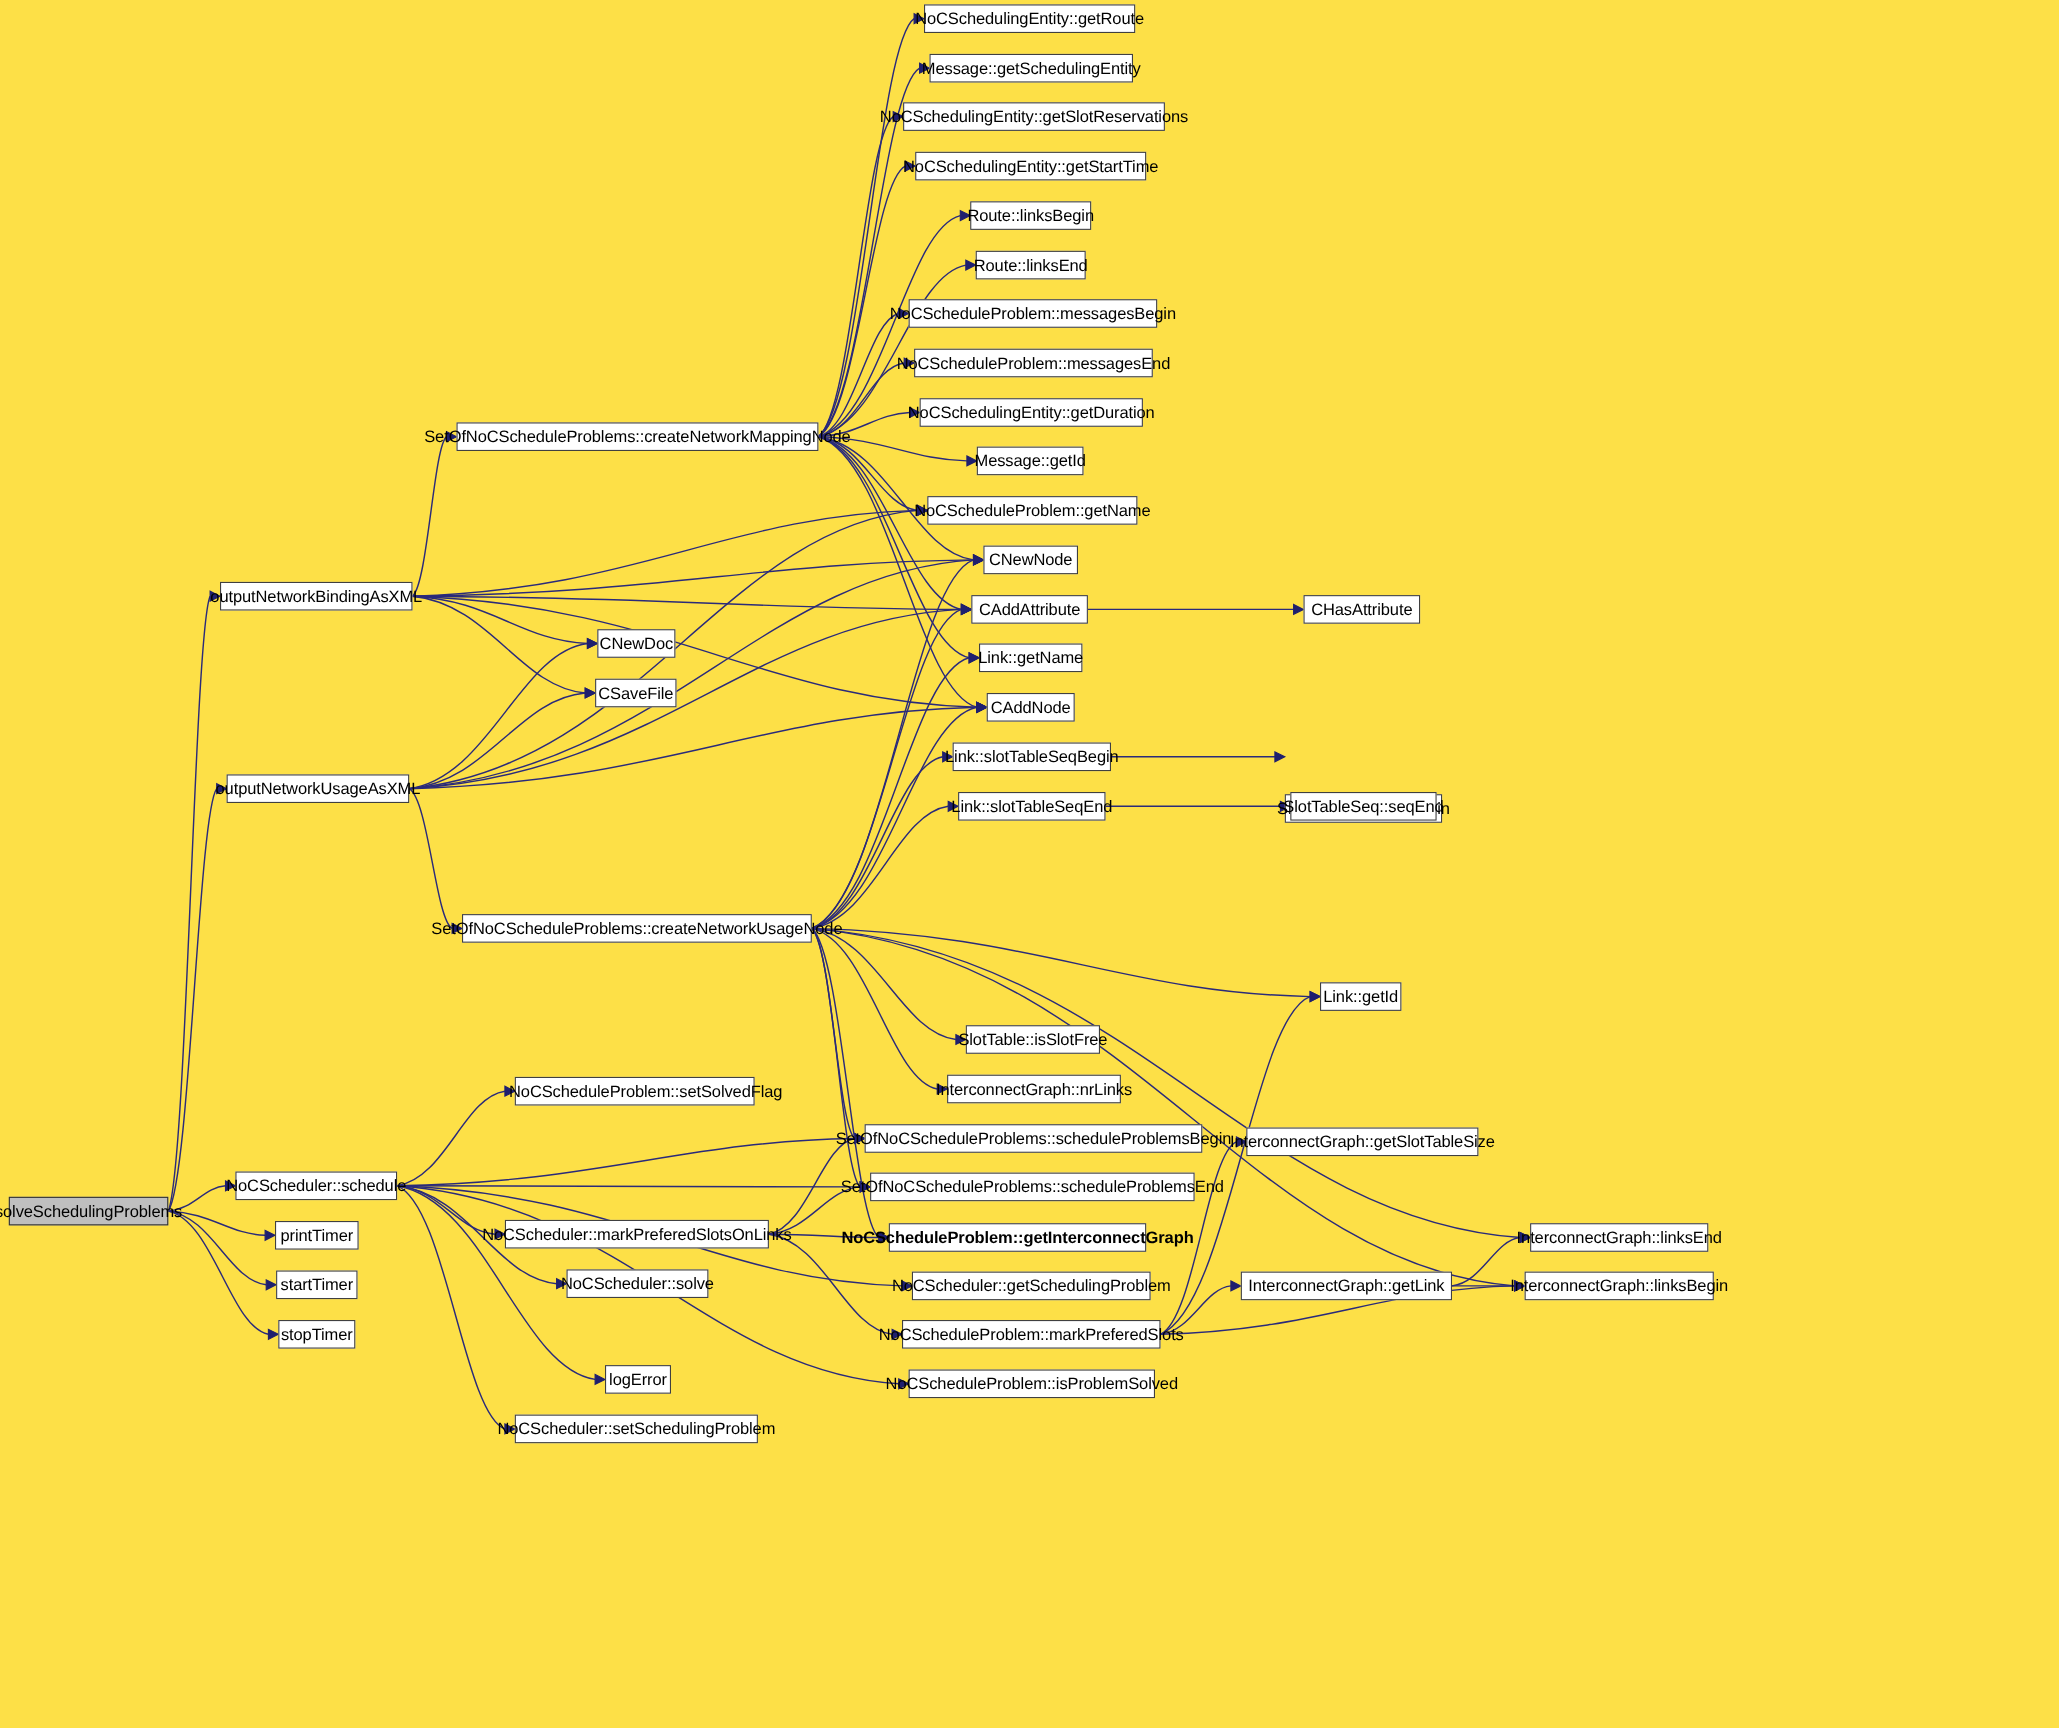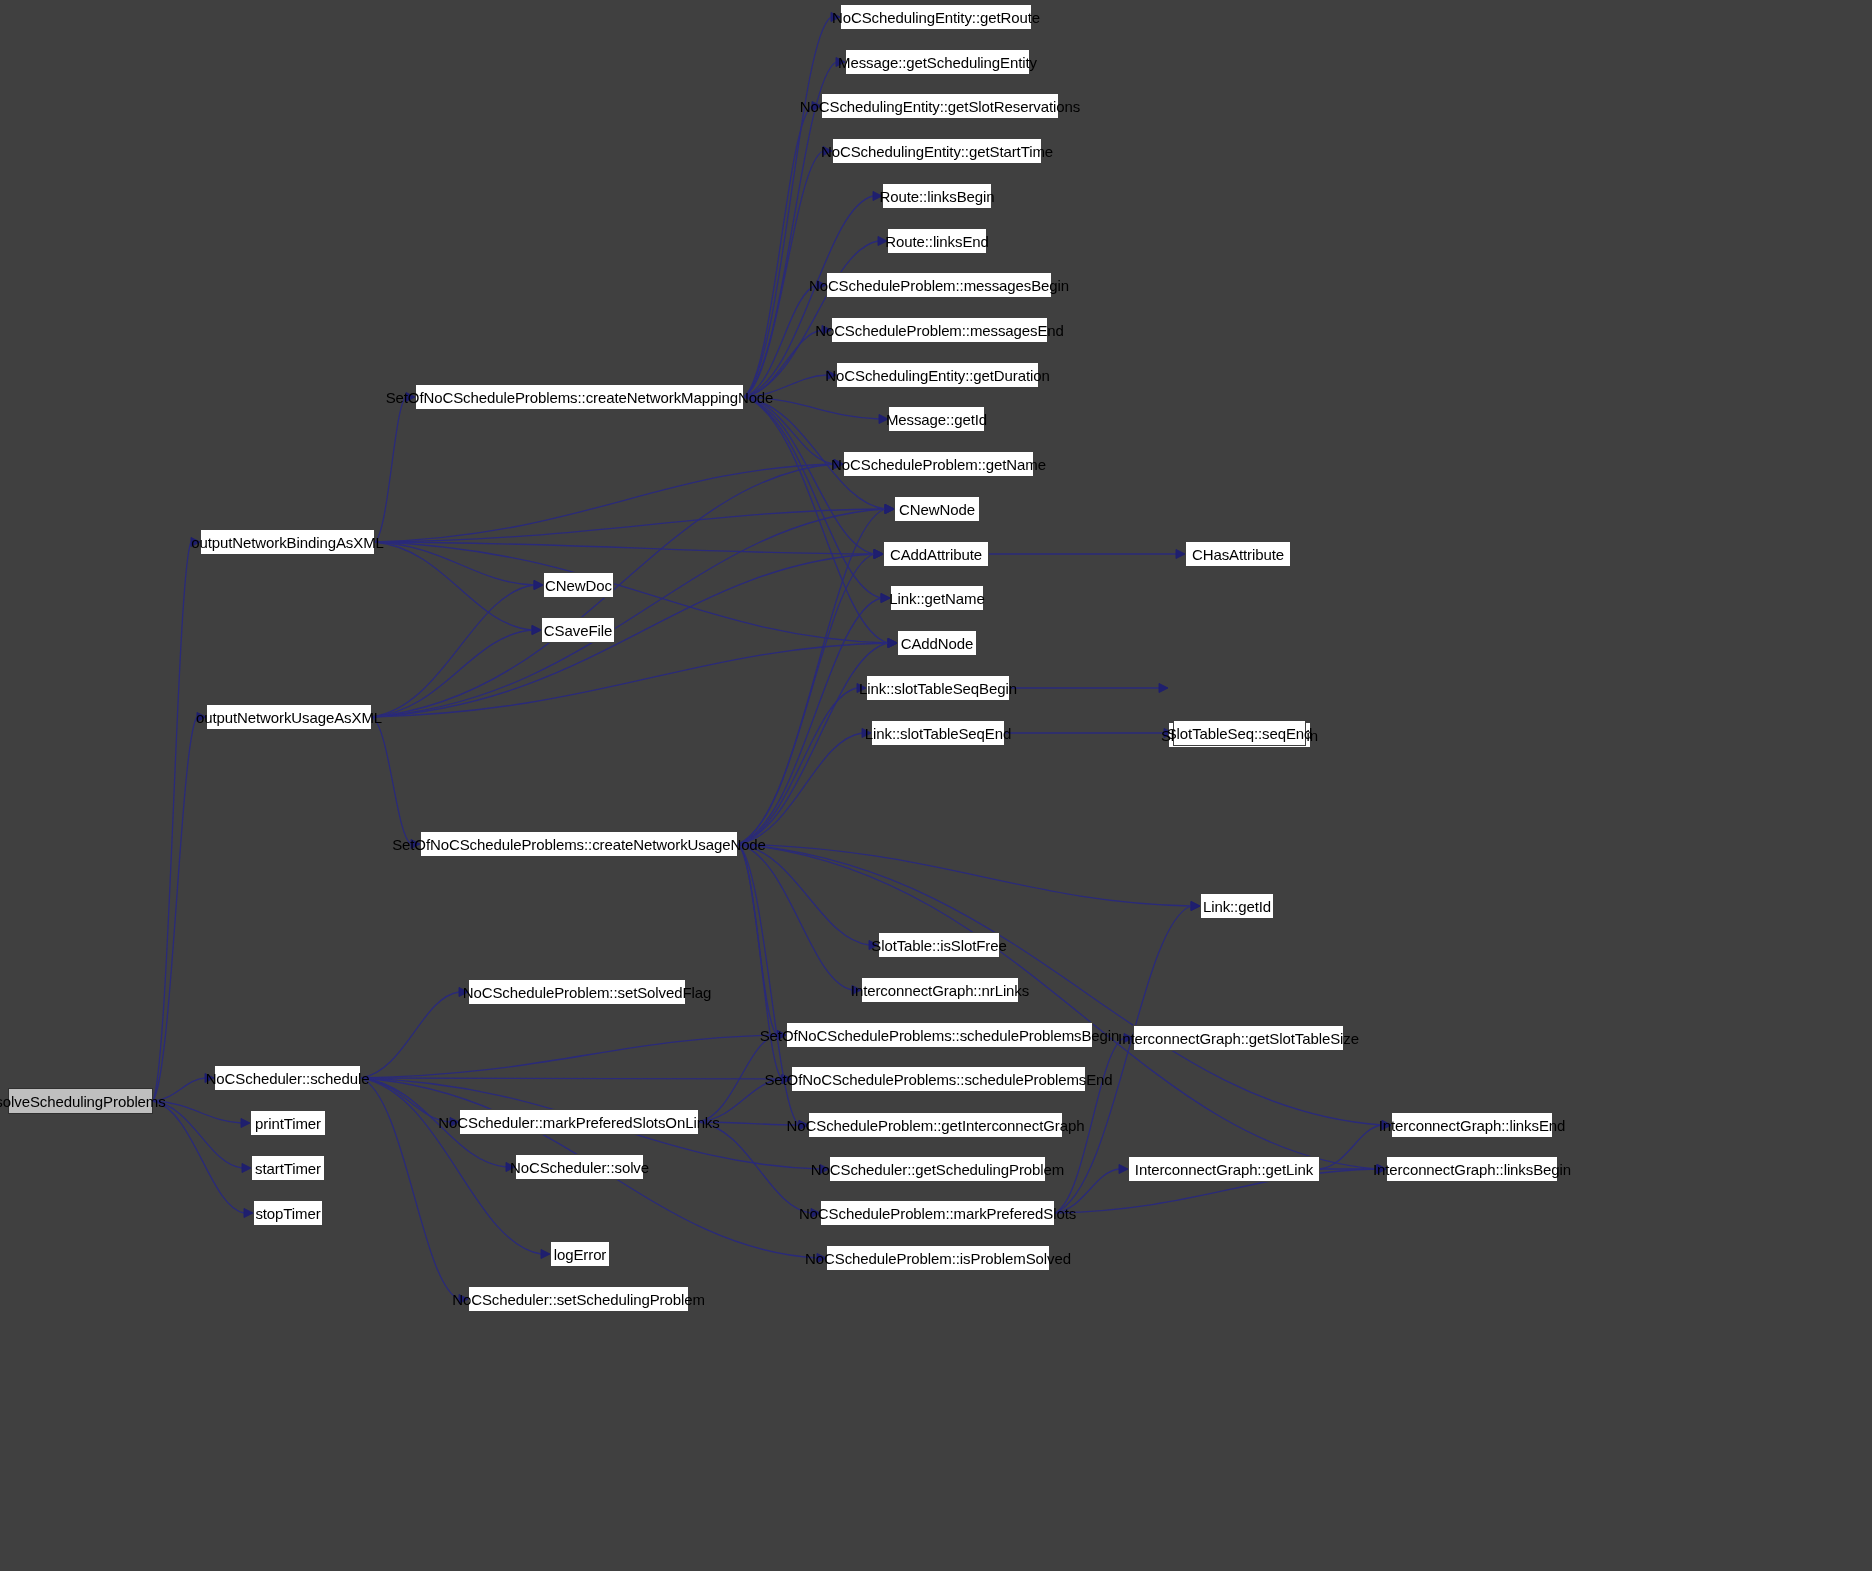--- a/index.html
+++ b/index.html
@@ -1,20 +1,20 @@
 <!DOCTYPE html>
 <html><head>
 <meta charset="utf-8">
 <style>
   html,body{margin:0;padding:0;background:#ffffff;}
   #canvas{
     position:relative;
     width:1872px;
     height:1571px;
-    background:#404040;
+    background:#fde047;
     font-family:"Liberation Sans", sans-serif;
     overflow:hidden;
   }
   .node{
     position:absolute;
     box-sizing:border-box;
     border:1px solid #404040;
     background:#ffffff;
     color:#000000;
     font-size:15px;
@@ -227,21 +227,21 @@
       <div class="node" style="left: 878px; top: 932px; width: 122px;">SlotTable::isSlotFree</div>
       <div class="node" style="left: 861px; top: 977px; width: 158px;">InterconnectGraph::nrLinks</div>
       <div class="node" style="left: 468px; top: 979px; width: 218px; padding-left: 28px;">NoCScheduleProblem::setSolvedFlag</div>
       <div class="node" style="left: 786px; top: 1022px; width: 307px;">SetOfNoCScheduleProblems::scheduleProblemsBegin</div>
       <div class="node" style="left: 791px; top: 1066px; width: 295px;">SetOfNoCScheduleProblems::scheduleProblemsEnd</div>
       <div class="node" style="left: 1133px; top: 1025px; width: 211px;">InterconnectGraph::getSlotTableSize</div>
       <div class="node" style="left: 214px; top: 1065px; width: 147px;">NoCScheduler::schedule</div>
       <div class="node root" style="left: 8px; top: 1088px; width: 145px;">solveSchedulingProblems</div>
       <div class="node" style="left: 250px; top: 1110px; width: 76px;">printTimer</div>
       <div class="node" style="left: 459px; top: 1109px; width: 240px;">NoCScheduler::markPreferedSlotsOnLinks</div>
-      <div class="node" style="left: 808px; top: 1112px; width: 255px;">NoCScheduleProblem::getInterconnectGraph</div>
+      <div class="node" style="left: 808px; top: 1112px; width: 234px; font-weight: bold;">NoCScheduleProblem::getInterconnectGraph</div>
       <div class="node" style="left: 1391px; top: 1112px; width: 162px;">InterconnectGraph::linksEnd</div>
       <div class="node" style="left: 251px; top: 1155px; width: 74px;">startTimer</div>
       <div class="node" style="left: 515px; top: 1154px; width: 129px;">NoCScheduler::solve</div>
       <div class="node" style="left: 829px; top: 1156px; width: 217px;">NoCScheduler::getSchedulingProblem</div>
       <div class="node" style="left: 1128px; top: 1156px; width: 192px;">InterconnectGraph::getLink</div>
       <div class="node" style="left: 1386px; top: 1156px; width: 172px;">InterconnectGraph::linksBegin</div>
       <div class="node" style="left: 253px; top: 1200px; width: 70px;">stopTimer</div>
       <div class="node" style="left: 820px; top: 1200px; width: 235px;">NoCScheduleProblem::markPreferedSlots</div>
       <div class="node" style="left: 550px; top: 1241px; width: 60px;">logError</div>
       <div class="node" style="left: 826px; top: 1245px; width: 224px;">NoCScheduleProblem::isProblemSolved</div>

